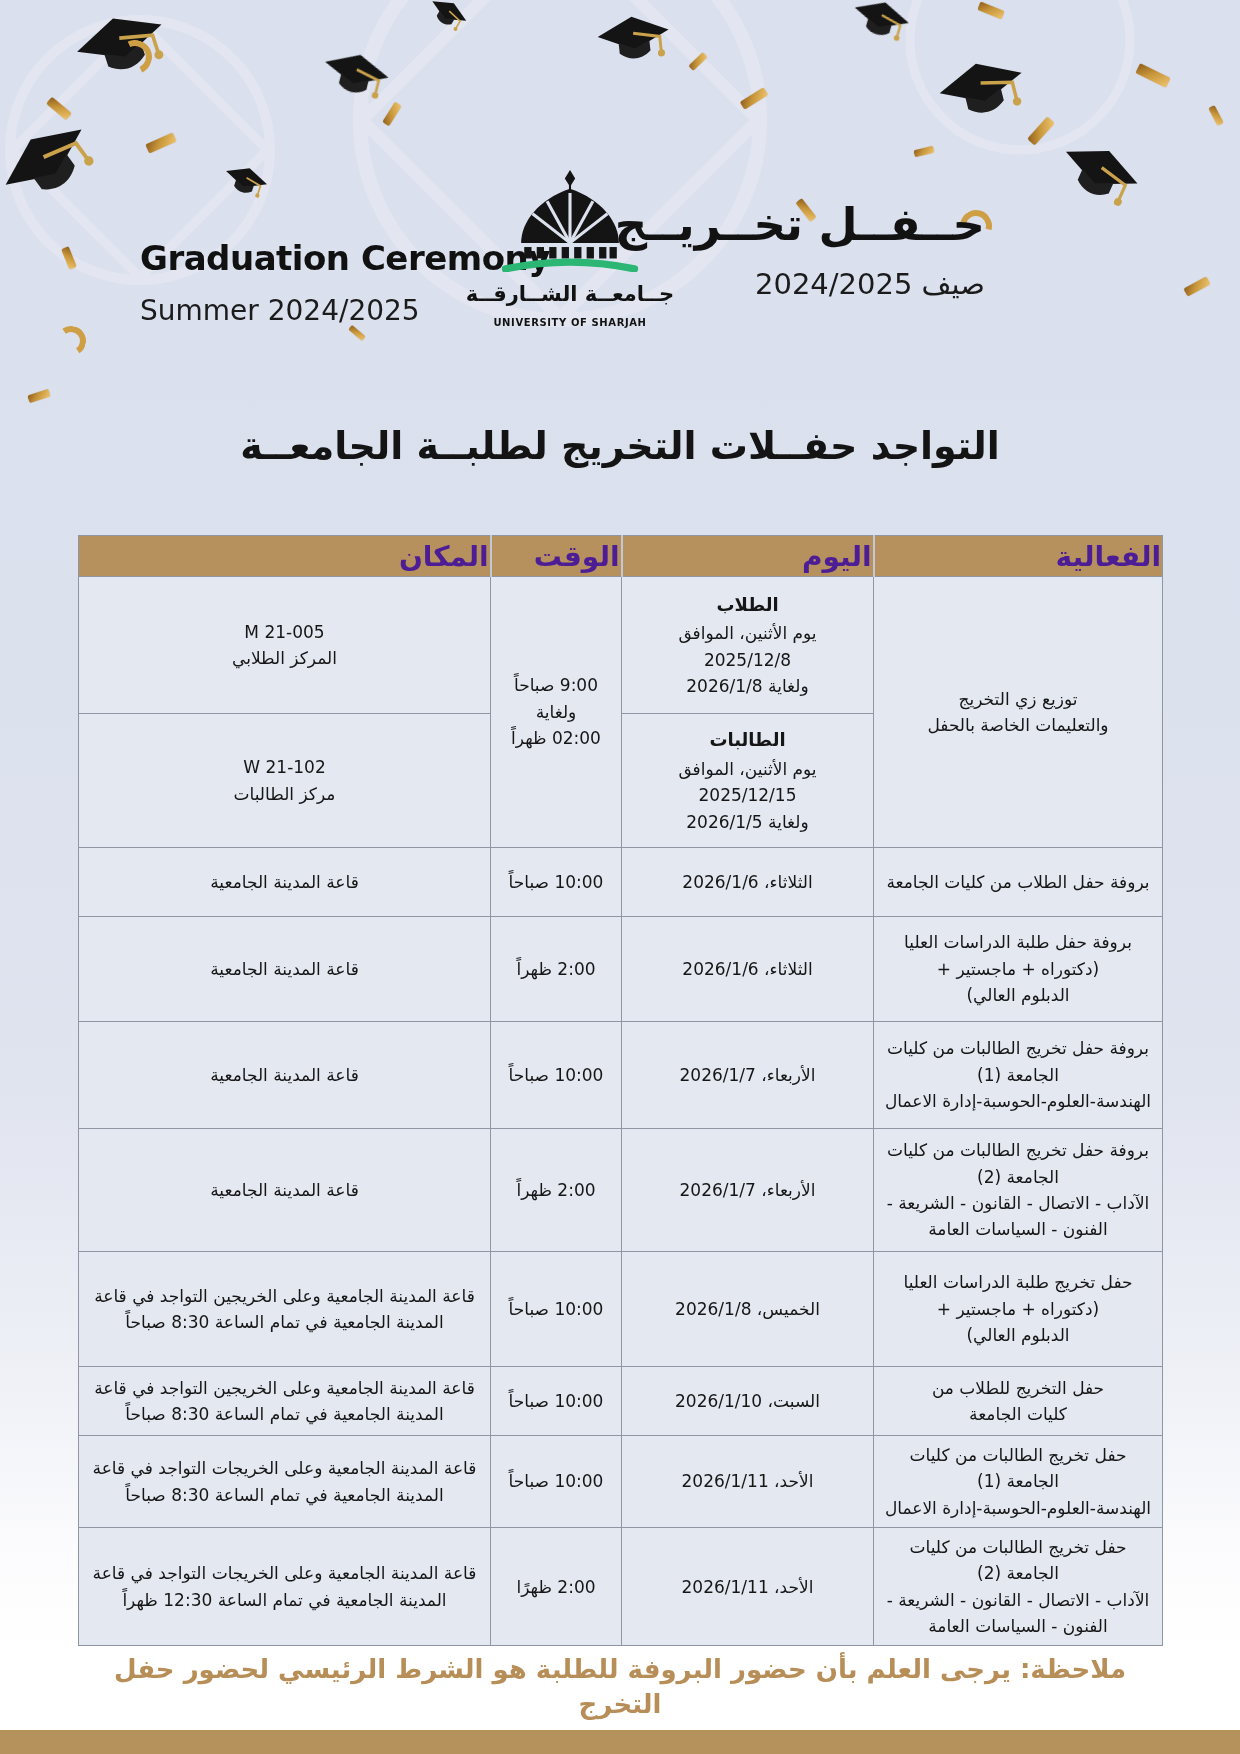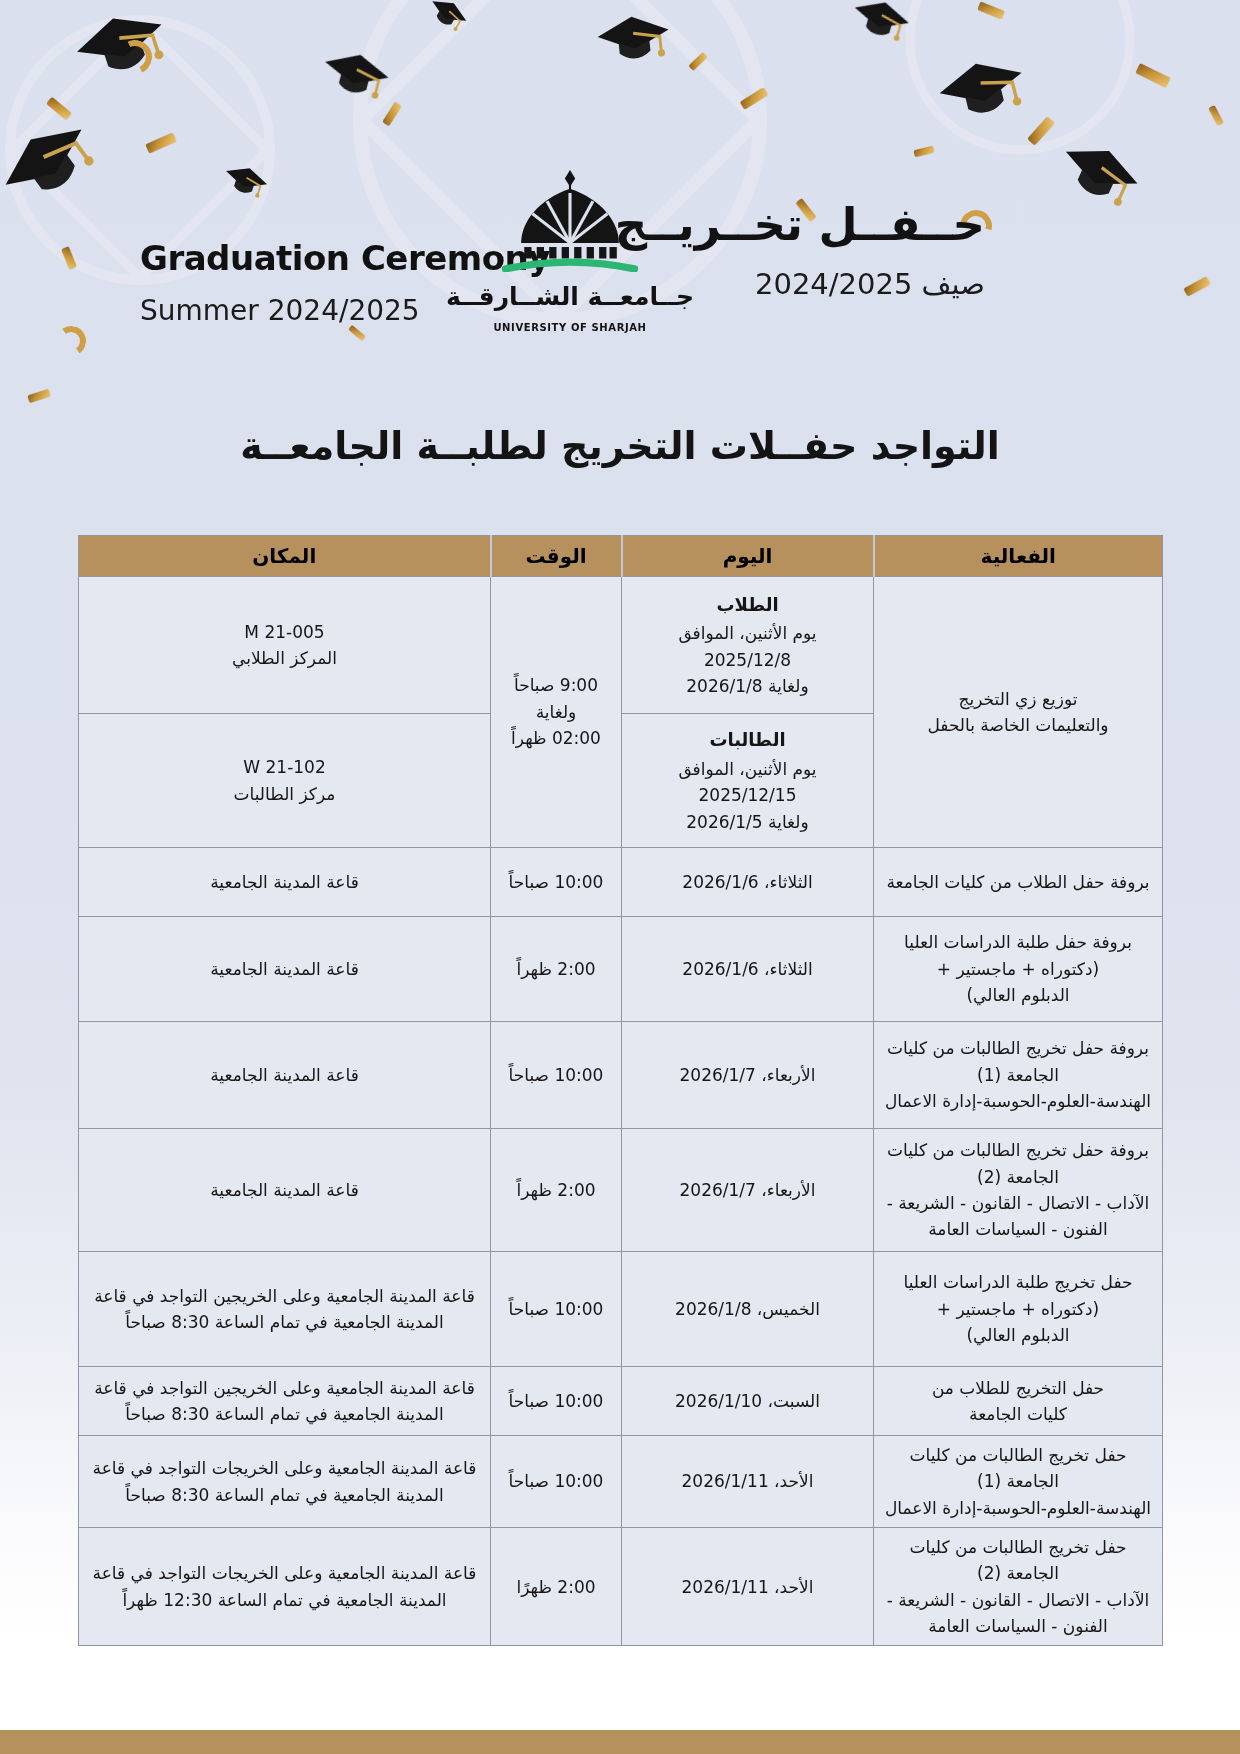--- a/index.html
+++ b/index.html
@@ -14,33 +14,33 @@
   .confetti{position:absolute;border-radius:2px;
     background:linear-gradient(135deg,#8f5e1c 0%,#c8963a 45%,#eec46f 100%);
     box-shadow:0 0 1px rgba(120,80,20,.4);}
   .curl{position:absolute;border-radius:50%;border:6px solid #cf9f45;
     border-bottom-color:transparent;border-left-color:transparent;}
   
   .en-block{position:absolute;left:140px;top:238px;}
   .en-title{font-size:34px;font-weight:bold;letter-spacing:-.5px;color:#111;}
   .en-lines{margin-top:14px;font-size:28px;line-height:38px;color:#1b1b1b;}
   .logo{position:absolute;left:438px;top:168px;width:264px;text-align:center;}
-  .logo-ar{margin-top:6px;font-size:25px;font-weight:bold;color:#121212;direction:rtl;}
+  .logo-ar{margin-top:6px;font-size:21px;font-weight:bold;color:#121212;direction:rtl;}
   .logo-en{margin-top:11px;font-size:10px;font-weight:bold;letter-spacing:.6px;color:#121212;}
   .ar-block{position:absolute;right:255px;top:198px;direction:rtl;text-align:right;}
   .ar-title{font-size:45px;font-weight:bold;color:#121212;}
   .ar-lines{margin-top:14px;font-size:29px;line-height:38px;color:#1b1b1b;}
   
   .main-title{position:absolute;left:78px;top:424px;width:1084px;margin:0;
     direction:rtl;text-align:center;font-size:38px;font-weight:bold;color:#141414;}
   
   table.sched{position:absolute;left:78px;top:535px;width:1084px;
     border-collapse:collapse;table-layout:fixed;direction:rtl;}
-  table.sched th{background:#b6915e;color:#000000;font-size:20px;font-weight:bold;
-    height:38px;border:1px solid #9095a4;}
+  table.sched th{background:#b6915e;color:#4c1d95;font-size:28px;font-weight:bold;
+    height:38px;border:1px solid #9095a4;text-align:right;}
   table.sched th + th{border-inline-start:2px solid #c3c8d8;}
   table.sched td{background:#e4e8f1;border:1px solid #9095a4;text-align:center;
     vertical-align:middle;font-size:17px;line-height:1.55;color:#161616;padding:6px 10px;}
   .pre{white-space:pre-line;}
   .day-head{font-weight:bold;font-size:18px;margin-bottom:2px;}
   .ev{font-size:17px;}
   
   .note{position:absolute;left:78px;top:1652px;width:1084px;direction:rtl;text-align:center;
     font-size:26px;font-weight:bold;color:#b78e57;line-height:1.35;}
   .bottom-bar{position:absolute;left:0;bottom:0;width:100%;height:24px;background:#b5915c;}
@@ -262,16 +262,17 @@
 الآداب - الاتصال - القانون - الشريعة -
 الفنون - السياسات العامة</td>
         <td>الأحد، 2026/1/11</td>
         <td>2:00 ظهرًا</td>
         <td class="pre">قاعة المدينة الجامعية وعلى الخريجات التواجد في قاعة
 المدينة الجامعية في تمام الساعة 12:30 ظهراً</td>
       </tr>
     </tbody>
   </table>
 
+  <div class="note">ملاحظة: يرجى العلم بأن حضور البروفة للطلبة هو الشرط الرئيسي لحضور حفل التخرج</div>
 
   <div class="bottom-bar"></div>
 
 </div>
 
 </body></html>

